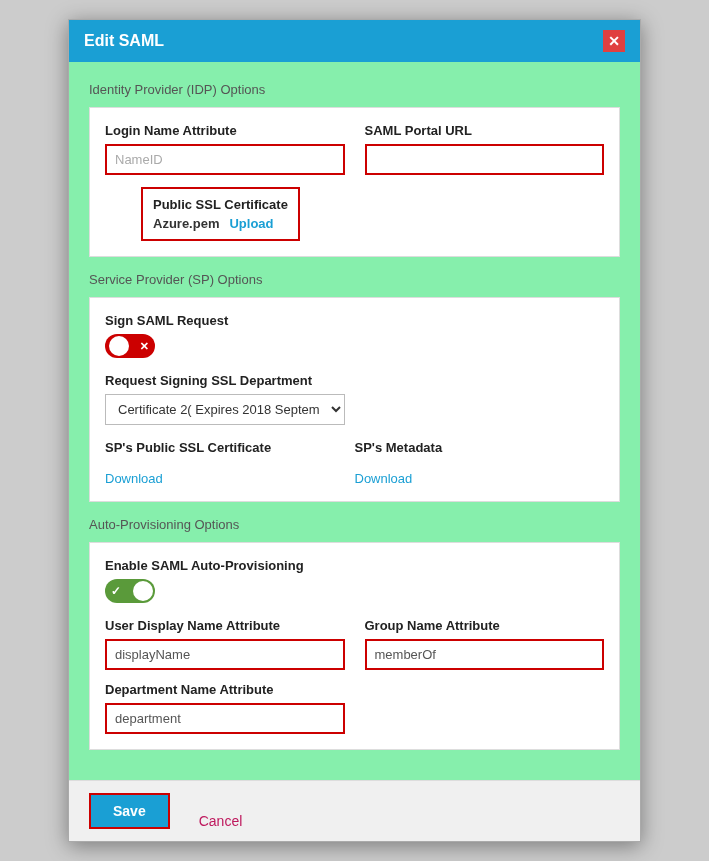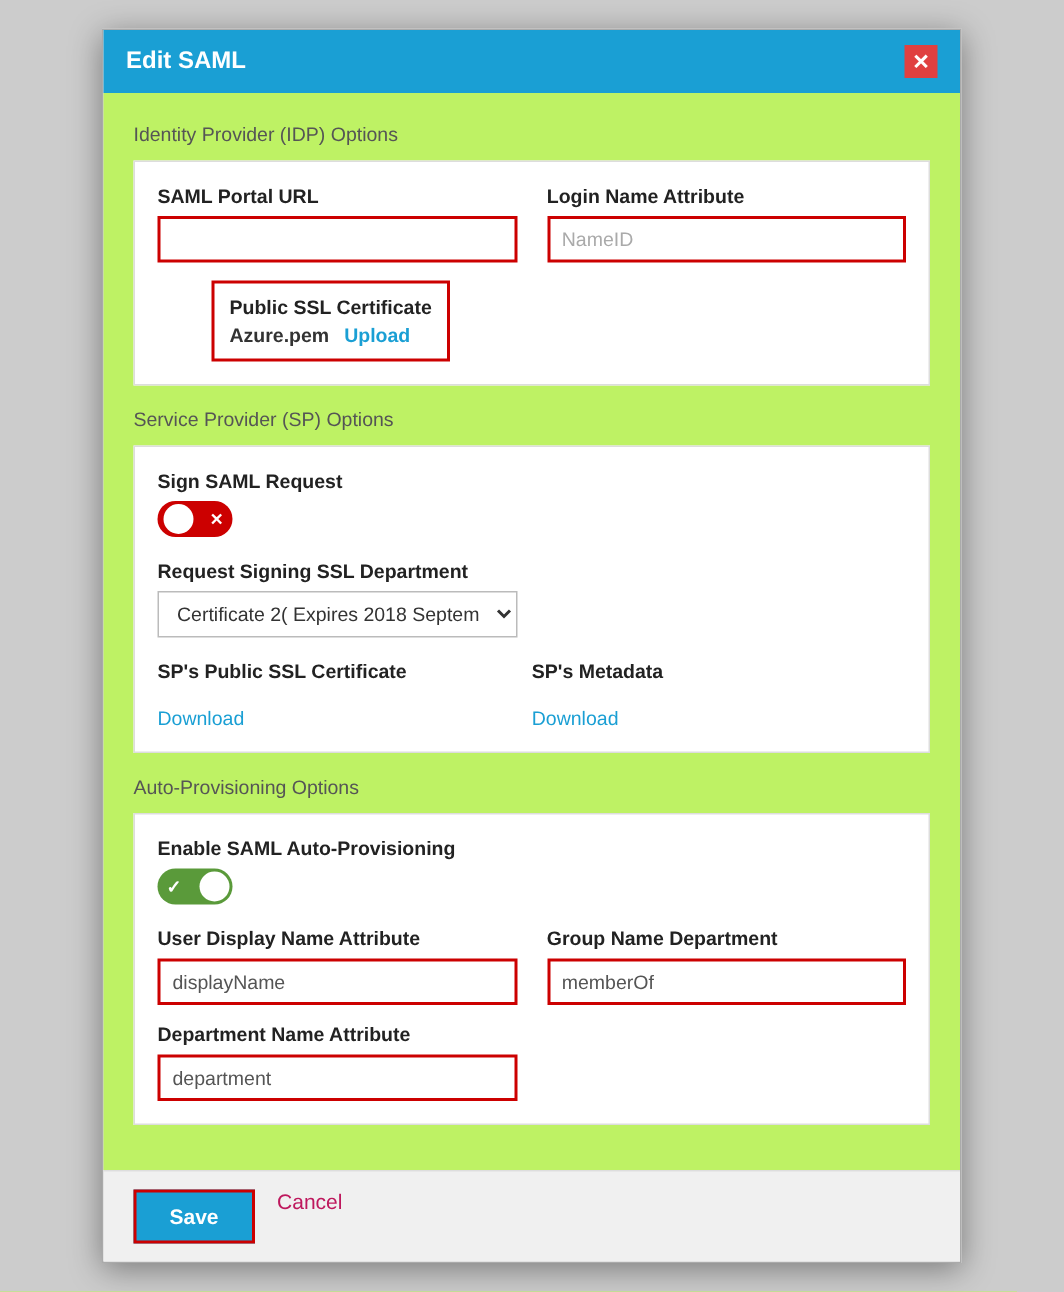--- a/index.html
+++ b/index.html
@@ -36,21 +36,21 @@
       height: 22px;
       font-size: 14px;
       cursor: pointer;
       display: flex;
       align-items: center;
       justify-content: center;
       font-weight: bold;
     }
     .modal-body {
       padding: 15px 20px;
-      background: #bef264;
+      background: #86efac;
     }
     .section-title {
       font-size: 13px;
       color: #555;
       margin-bottom: 10px;
       margin-top: 5px;
     }
     .section-box {
       background: #fff;
       border: 1px solid #ddd;
@@ -187,22 +187,22 @@
       font-weight: bold;
       font-size: 13px;
       color: #222;
       margin-bottom: 16px;
     }
     .modal-footer {
       padding: 12px 20px;
       background: #f0f0f0;
       border-top: 1px solid #ddd;
       display: flex;
-      align-items: flex-start;
-      gap: 15px;
+      align-items: flex-end;
+      gap: 29px;
     }
     .save-btn {
       background: #1a9fd4;
       color: #fff;
       border: 2px solid #c00;
       padding: 8px 22px;
       font-size: 14px;
       font-weight: bold;
       cursor: pointer;
     }
@@ -224,26 +224,26 @@
     <button class="close-btn">✕</button>
   </div>
 
   <div class="modal-body">
 
     <div class="section-title">Identity Provider (IDP) Options</div>
 
     <div class="section-box">
       <div class="row-2col">
         <div class="col">
+          <div class="field-label">Login Name Attribute</div>
+          <input type="text" class="text-input" placeholder="NameID" value="" style="">
+        </div>
+        <div class="col">
           <div class="field-label">SAML Portal URL</div>
           <input type="text" class="text-input" value="" placeholder="" style="">
-        </div>
-        <div class="col">
-          <div class="field-label">Login Name Attribute</div>
-          <input type="text" class="text-input" placeholder="NameID" value="" style="">
         </div>
       </div>
 
       
       <div class="cert-box" style="margin-top:12px;">
         <div class="cert-label">Public SSL Certificate</div>
         <div class="cert-row">
           <span class="cert-filename">Azure.pem</span>
           <a class="link-blue">Upload</a>
         </div>
@@ -292,21 +292,21 @@
           <div class="knob"></div>
         </div>
       </div>
 
       <div class="row-2col" style="margin-bottom:12px;">
         <div class="col">
           <div class="field-label">User Display Name Attribute</div>
           <input type="text" class="text-input" value="displayName" placeholder="displayName" style="">
         </div>
         <div class="col">
-          <div class="field-label">Group Name Department</div>
+          <div class="field-label">Group Name Attribute</div>
           <input type="text" class="text-input" value="memberOf" placeholder="memberOf" style="">
         </div>
       </div>
 
       <div style="max-width: 48%;">
         <div class="field-label">Department Name Attribute</div>
         <input type="text" class="text-input" value="department" placeholder="department" style="">
       </div>
     </div>
 

